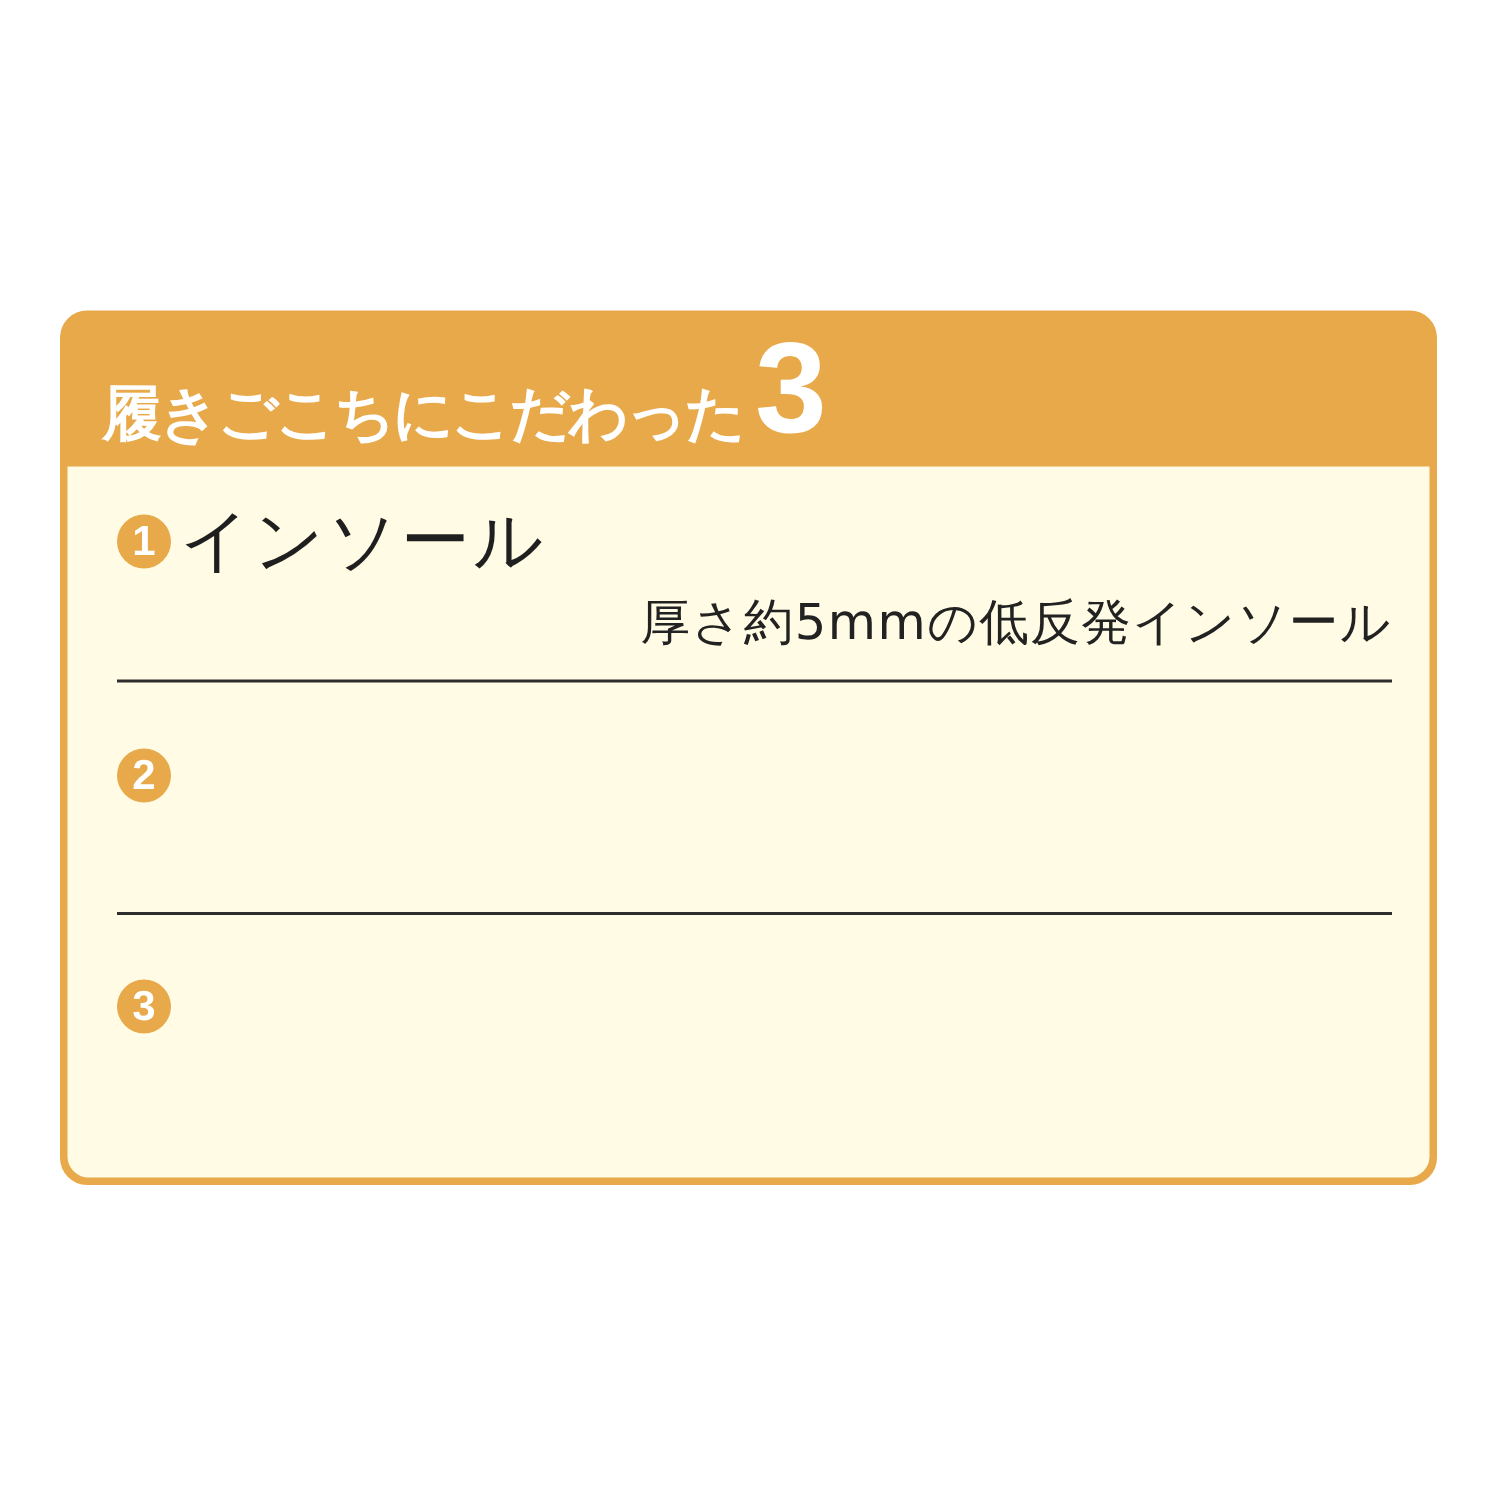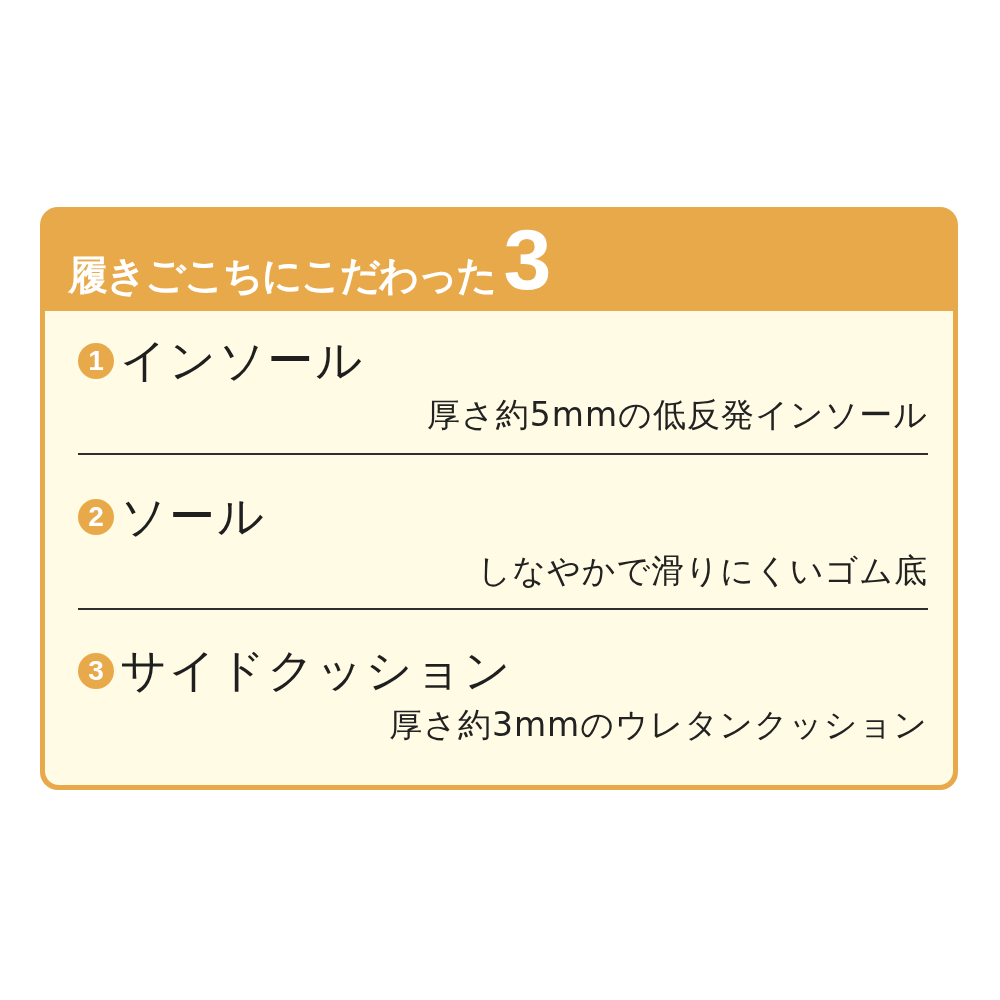--- a/index.html
+++ b/index.html
@@ -38,27 +38,23 @@
         <span class="badge">1</span>
         <span class="title-text">インソール</span>
       </div>
       <div class="desc">厚さ約5mmの低反発インソール</div>
     </div>
     <div class="sep" style="top:142px;"></div>
 
     <div class="item" style="top:176px;">
       <div class="item-title">
         <span class="badge">2</span>
-        <span class="title-text">ソール</span>
       </div>
-      <div class="desc">しなやかで滑りにくいゴム底</div>
     </div>
     <div class="sep" style="top:297px;"></div>
 
     <div class="item" style="top:330px;">
       <div class="item-title">
         <span class="badge">3</span>
-        <span class="title-text">サイドクッション</span>
       </div>
-      <div class="desc">厚さ約3mmのウレタンクッション</div>
     </div>
   </div>
 </div>
 
 </body></html>

